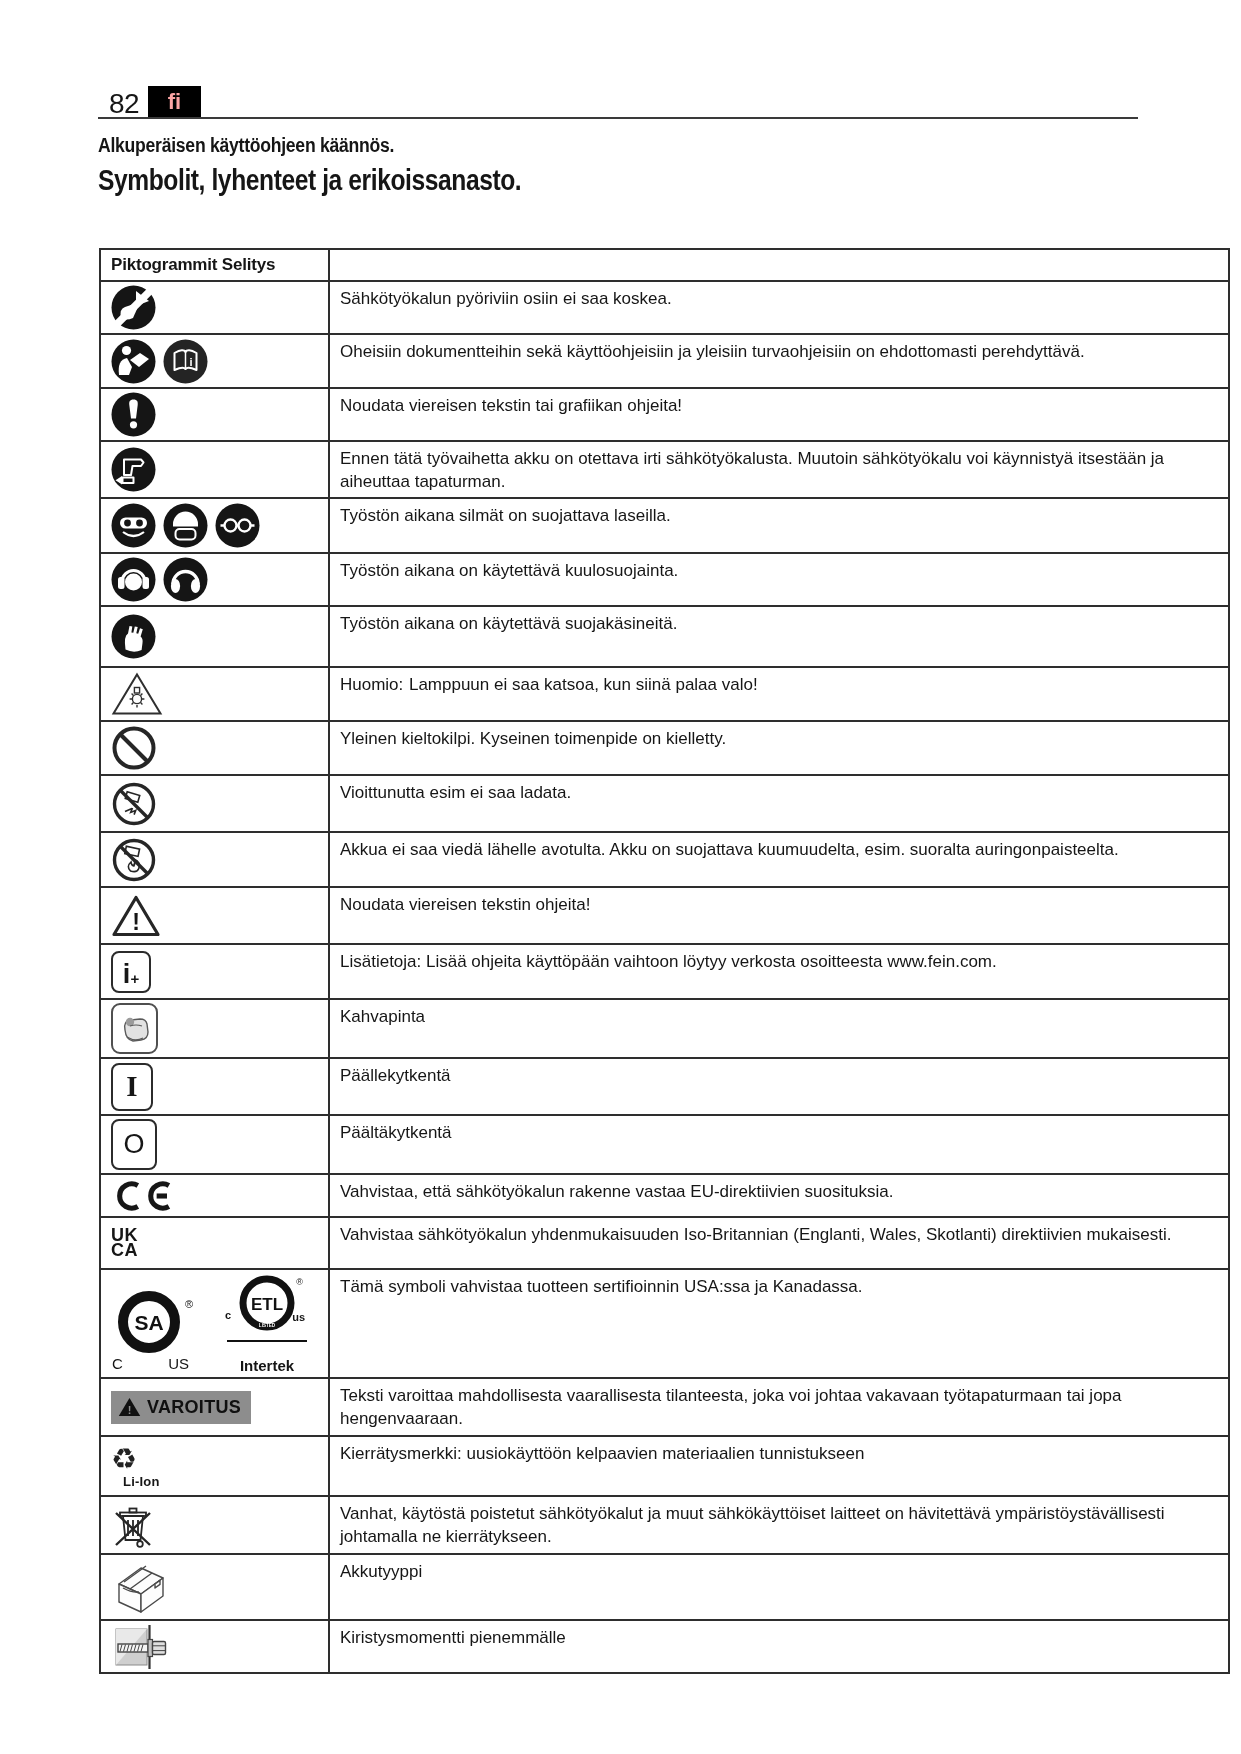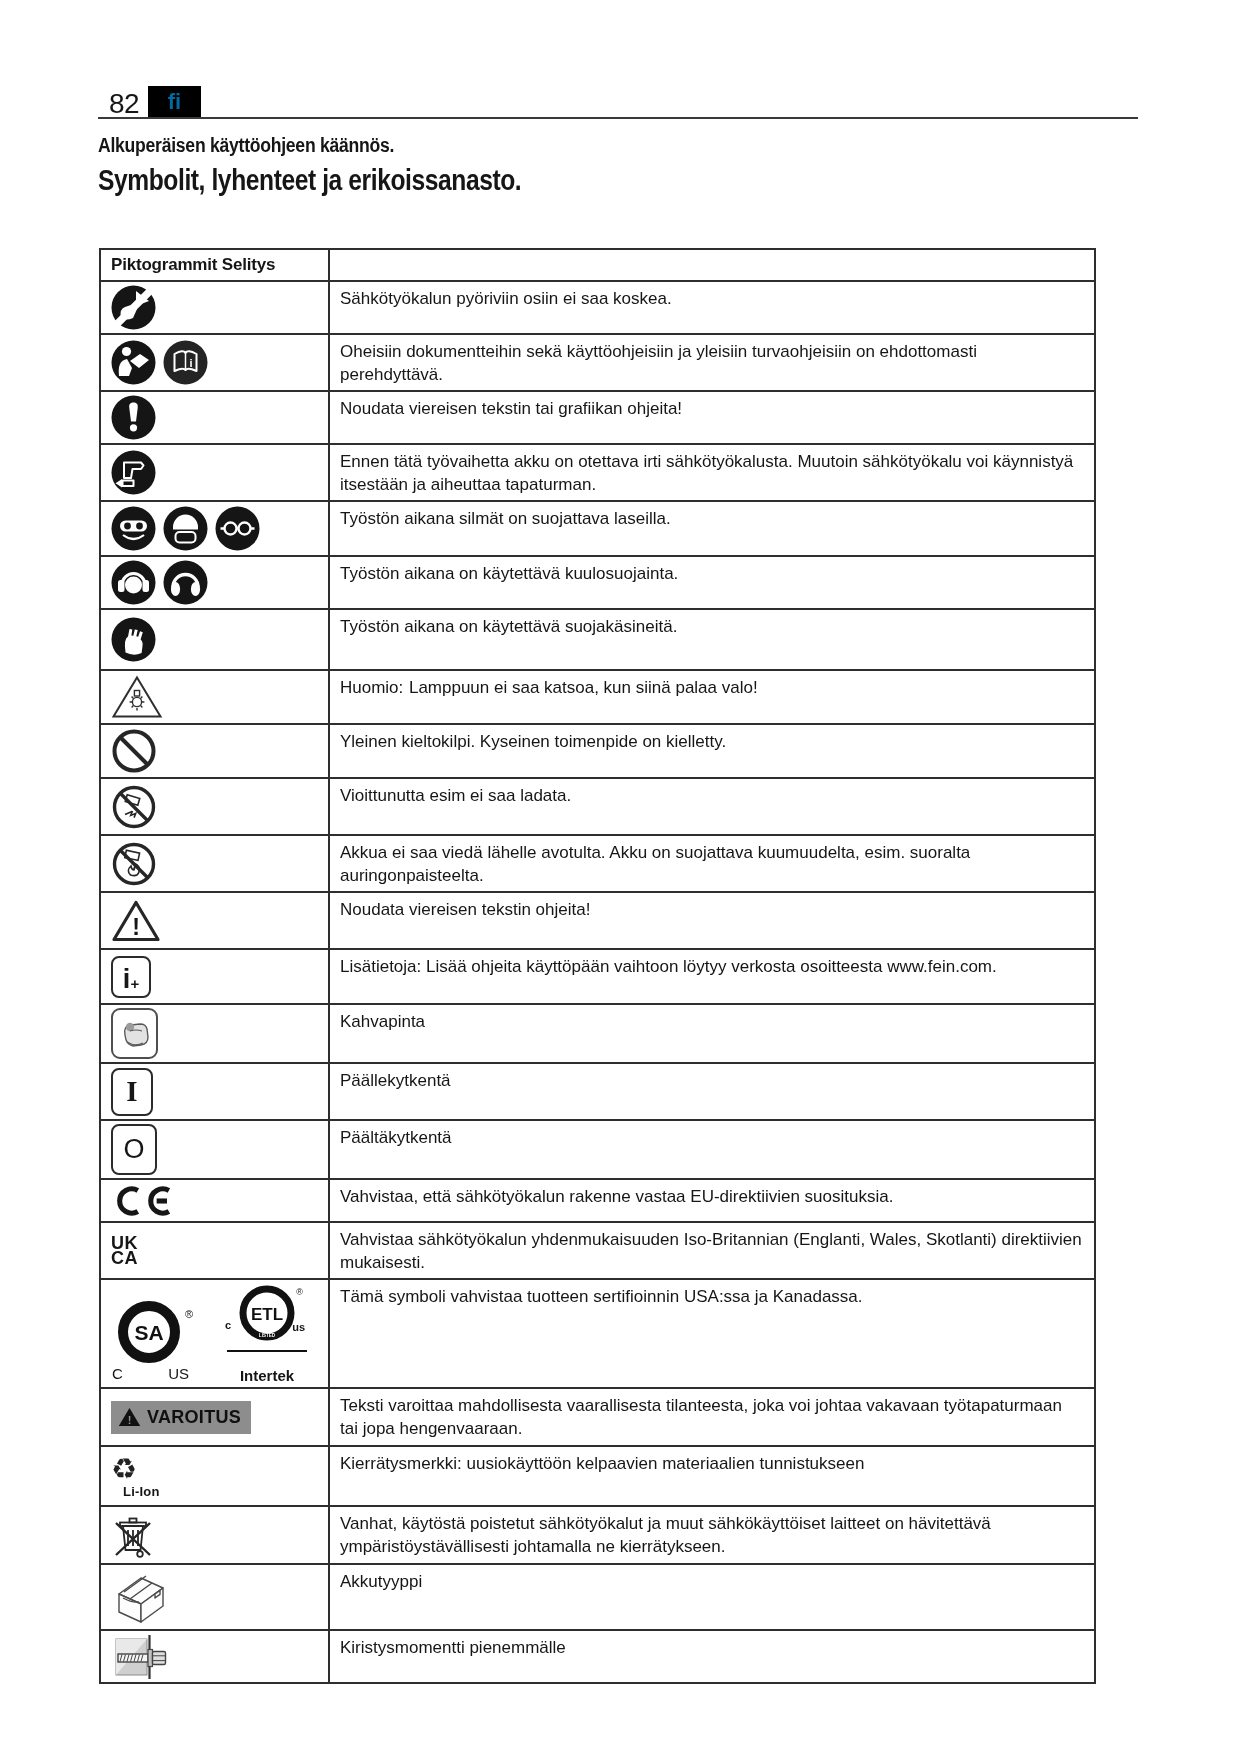--- a/index.html
+++ b/index.html
@@ -4,29 +4,29 @@
 <style>
   html,body{margin:0;padding:0;}
   body{
     width:1241px;height:1754px;position:relative;background:#ffffff;
     font-family:"Liberation Sans", sans-serif;color:#161616;
     -webkit-font-smoothing:antialiased;
   }
   .abs{position:absolute;}
   
   #page-number{left:97px;top:88px;font-size:28px;letter-spacing:-.5px;margin-left:12px;}
-  #lang-box{left:148px;top:86px;width:53px;height:32px;background:#000;color:#0369a1;
+  #lang-box{left:148px;top:86px;width:53px;height:32px;background:#000;color:#fca5a5;
     display:flex;align-items:center;justify-content:center;font-weight:bold;font-size:22px;}
   #head-rule{left:98px;top:117px;width:1040px;height:2px;background:#3a3a3a;}
   #intro-line{left:98px;top:134px;font-size:20px;font-weight:bold;letter-spacing:-.3px;
     transform:scaleX(.88);transform-origin:left;white-space:nowrap;}
   #page-title{left:98px;top:163px;font-size:30px;font-weight:bold;letter-spacing:-.5px;
     transform:scaleX(.82);transform-origin:left;white-space:nowrap;}
   
-  #symbol-table{position:absolute;left:99px;top:248px;width:997px;border-collapse:collapse;table-layout:fixed;}
+  #symbol-table{position:absolute;left:99px;top:248px;width:1131px;border-collapse:collapse;table-layout:fixed;}
   #symbol-table td,#symbol-table th{border:2px solid #2e2e2e;overflow:hidden;}
   th.hdr{font-size:17px;font-weight:bold;text-align:left;padding:5px 10px;letter-spacing:-.2px;}
   td.ic{width:229px;vertical-align:middle;padding:3px 8px 3px 10px;}
   td.tx{vertical-align:top;padding:5px 10px 4px 10px;font-size:17px;line-height:23px;}
   td.tx .bold{font-weight:normal;margin-right:.33em;}
   .icons{display:flex;align-items:center;gap:7px;}
   
   .disc{display:block;}
   .box{display:inline-flex;align-items:center;justify-content:center;border:2.5px solid #2b2b2b;border-radius:8px;background:#fff;}
   .box-i{width:38px;height:44px;font-family:"Liberation Serif",serif;font-size:29px;font-weight:600;}

